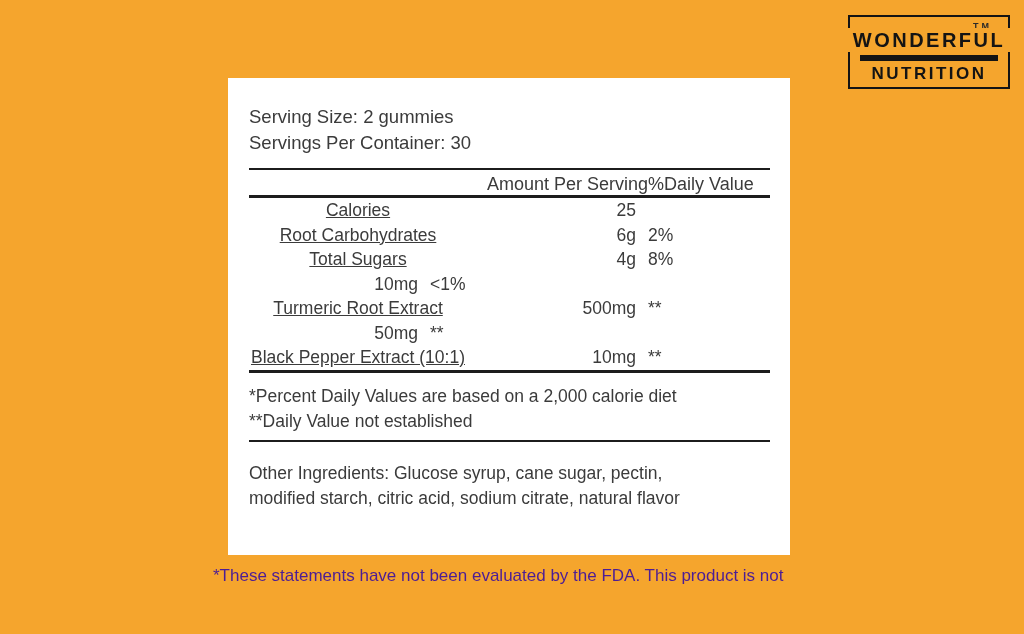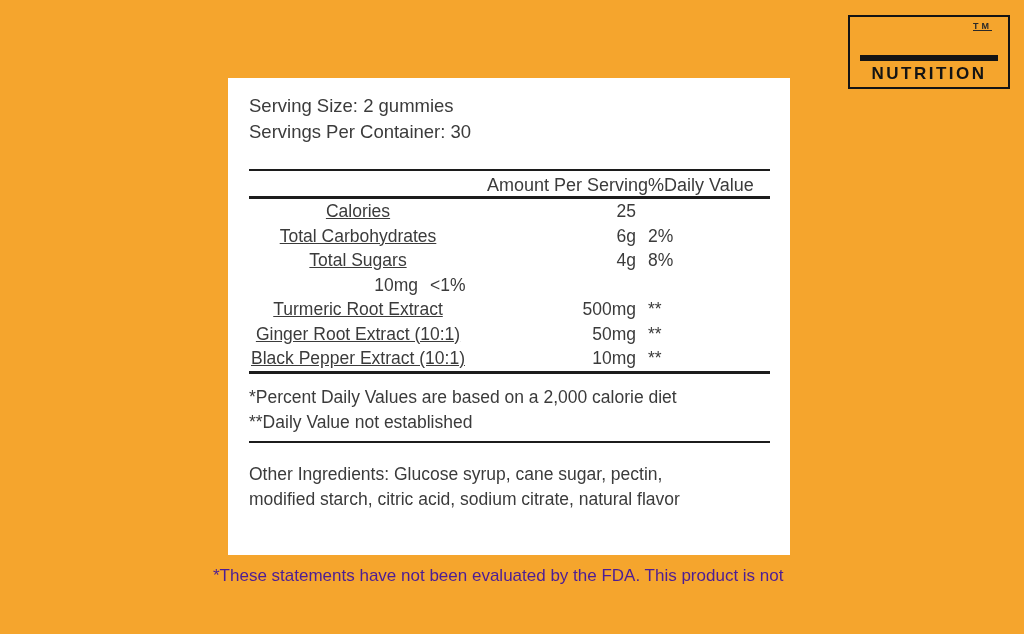--- a/index.html
+++ b/index.html
@@ -20,22 +20,22 @@
   .logo-top { position:absolute; top:13px; left:-4px; right:-4px; height:24px; line-height:24px;
               background:var(--bg); text-align:center; font-size:20px; font-weight:bold;
               letter-spacing:2.5px; white-space:nowrap; }
   .logo-bar { position:absolute; top:40px; left:12px; right:12px; height:6px; background:var(--ink); }
   .logo-bottom { position:absolute; top:49px; left:0; right:0; text-align:center;
                  font-size:17px; font-weight:bold; letter-spacing:2.5px; white-space:nowrap; }
 
   
   .panel { position:absolute; left:228px; top:78px; width:562px; height:477px; background:#ffffff;
            color:var(--panel-ink); padding:0 20px 0 21px; }
-  .serving { padding-top:15px; font-size:18.5px; line-height:26px; }
-  .facts-table { margin-top:24px; border-top:2px solid var(--rule); }
+  .serving { padding-top:26px; font-size:18.5px; line-height:26px; }
+  .facts-table { margin-top:12px; border-top:2px solid var(--rule); }
   .row { display:flex; align-items:baseline; }
   .thead { height:28px; line-height:28px; border-bottom:3px solid var(--rule); font-size:18px; }
   .c-label { flex:1 1 auto; text-align:center;text-decoration:underline; }
   .c-amt { flex:0 0 181px; text-align:right; }
   .c-dv  { flex:0 0 122px; text-align:left; }
   #rows { border-bottom:3px solid var(--rule); }
   .trow { line-height:24.5px; font-size:17.5px; }
   .trow .c-amt { padding-right:12px; }
   .trow .c-dv  { padding-right:2px; }
   .footnotes { padding:11px 0 6px 0; font-size:17.5px; line-height:25px; }
@@ -48,20 +48,21 @@
 </style>
 </head>
 <body>
 
 <div class="page">
 
 
   <div class="logo">
     <div class="logo-frame"></div>
     <div class="logo-tm">TM</div>
+    <div class="logo-top">WONDERFUL</div>
     <div class="logo-bar"></div>
     <div class="logo-bottom">NUTRITION</div>
   </div>
 
   <section class="panel">
     <div class="serving">
       <div>Serving Size: 2 gummies</div>
       <div>Servings Per Container: 30</div>
     </div>
 
@@ -72,21 +73,21 @@
         <div class="c-dv">%Daily Value</div>
       </div>
       <div id="rows">
     <div class="row trow">
       <div class="c-label">Calories</div>
       <div class="c-amt val">25</div>
       <div class="c-dv val"></div>
     </div>
 
     <div class="row trow">
-      <div class="c-label">Total Carbohydrates</div>
+      <div class="c-label">Root Carbohydrates</div>
       <div class="c-amt val">6g</div>
       <div class="c-dv val">2%</div>
     </div>
 
     <div class="row trow">
       <div class="c-label">Total Sugars</div>
       <div class="c-amt val">4g</div>
       <div class="c-dv val">8%</div>
     </div>
 
@@ -95,21 +96,20 @@
       <div class="c-dv val">&lt;1%</div>
     </div>
 
     <div class="row trow">
       <div class="c-label">Turmeric Root Extract</div>
       <div class="c-amt val">500mg</div>
       <div class="c-dv val">**</div>
     </div>
 
     <div class="row trow">
-      <div class="c-label">Ginger Root Extract (10:1)</div>
       <div class="c-amt val">50mg</div>
       <div class="c-dv val">**</div>
     </div>
 
     <div class="row trow">
       <div class="c-label">Black Pepper Extract (10:1)</div>
       <div class="c-amt val">10mg</div>
       <div class="c-dv val">**</div>
     </div>
   </div>

